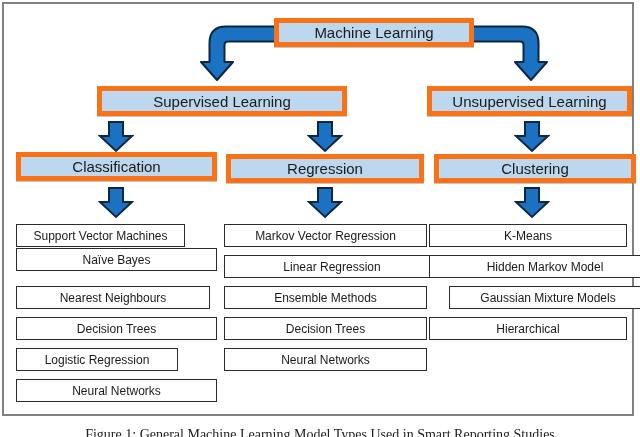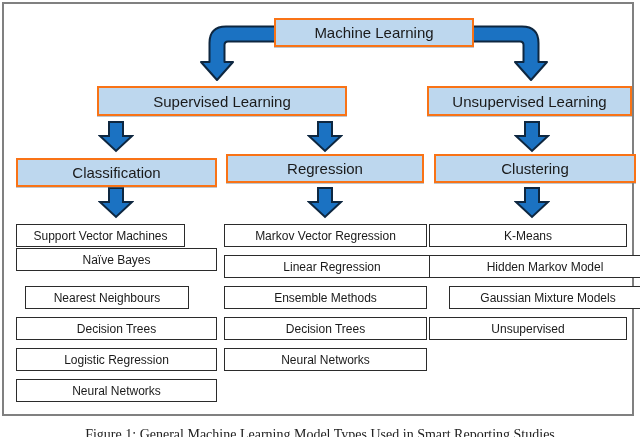--- a/index.html
+++ b/index.html
@@ -6,21 +6,21 @@
   .stage{
     position:relative;width:640px;height:437px;overflow:hidden;
     background:#ffffff;font-family:"Liberation Sans",sans-serif;
   }
   .frame{
     position:absolute;left:2px;top:2px;width:632px;height:414px;
     border:2px solid #808080;box-sizing:border-box;background:#ffffff;
   }
   .hbox{
     position:absolute;height:29px;box-sizing:border-box;
-    background:#BDD7EE;border:2px solid #f97316;
+    background:#BDD7EE;border:5px solid #f97316;
     display:flex;align-items:center;justify-content:center;
     font-size:15px;color:#1a1a1a;z-index:3;
     box-shadow:0 1px 0 rgba(120,130,140,.45);
   }
   .lbox{
     position:absolute;height:23px;box-sizing:border-box;
     background:#ffffff;border:1.5px solid #2b2b2b;
     display:flex;align-items:center;justify-content:center;
     font-size:12px;color:#1a1a1a;
   }
@@ -53,48 +53,48 @@
     <svg class="arrow-svg" style="left:94px;top:117px" width="36" height="32" viewBox="0 0 36 32">
       <polygon points="11,1 25,1 25,15 34,15 18,30 2,15 11,15" fill="#1B72C2" stroke="#0E2740" stroke-width="2"></polygon>
     </svg>
     <svg class="arrow-svg" style="left:303px;top:117px" width="36" height="32" viewBox="0 0 36 32">
       <polygon points="11,1 25,1 25,15 34,15 18,30 2,15 11,15" fill="#1B72C2" stroke="#0E2740" stroke-width="2"></polygon>
     </svg>
     <svg class="arrow-svg" style="left:510px;top:117px" width="36" height="32" viewBox="0 0 36 32">
       <polygon points="11,1 25,1 25,15 34,15 18,30 2,15 11,15" fill="#1B72C2" stroke="#0E2740" stroke-width="2"></polygon>
     </svg>
 
-    <div class="hbox" style="left:12px;top:154px;width:201px">Classification</div>
+    <div class="hbox" style="left:12px;top:148px;width:201px">Classification</div>
     <div class="hbox" style="left:222px;top:150px;width:198px">Regression</div>
     <div class="hbox" style="left:430px;top:150px;width:202px">Clustering</div>
 
     <svg class="arrow-svg" style="left:94px;top:183px" width="36" height="32" viewBox="0 0 36 32">
       <polygon points="11,1 25,1 25,15 34,15 18,30 2,15 11,15" fill="#1B72C2" stroke="#0E2740" stroke-width="2"></polygon>
     </svg>
     <svg class="arrow-svg" style="left:303px;top:183px" width="36" height="32" viewBox="0 0 36 32">
       <polygon points="11,1 25,1 25,15 34,15 18,30 2,15 11,15" fill="#1B72C2" stroke="#0E2740" stroke-width="2"></polygon>
     </svg>
     <svg class="arrow-svg" style="left:510px;top:183px" width="36" height="32" viewBox="0 0 36 32">
       <polygon points="11,1 25,1 25,15 34,15 18,30 2,15 11,15" fill="#1B72C2" stroke="#0E2740" stroke-width="2"></polygon>
     </svg>
 
     <div class="lbox" style="left:12px;top:220px;width:169px">Support Vector Machines</div>
     <div class="lbox" style="left:12px;top:244px;width:201px">Naïve Bayes</div>
-    <div class="lbox" style="left:21px;top:282px;width:164px">Nearest Neighbours</div>
+    <div class="lbox" style="left:12px;top:282px;width:194px">Nearest Neighbours</div>
     <div class="lbox" style="left:12px;top:313px;width:201px">Decision Trees</div>
-    <div class="lbox" style="left:12px;top:344px;width:201px">Logistic Regression</div>
+    <div class="lbox" style="left:12px;top:344px;width:162px">Logistic Regression</div>
     <div class="lbox" style="left:12px;top:375px;width:201px">Neural Networks</div>
 
     <div class="lbox" style="left:220px;top:220px;width:203px">Markov Vector Regression</div>
     <div class="lbox" style="left:220px;top:251px;width:216px">Linear Regression</div>
     <div class="lbox" style="left:220px;top:282px;width:203px">Ensemble Methods</div>
     <div class="lbox" style="left:220px;top:313px;width:203px">Decision Trees</div>
     <div class="lbox" style="left:220px;top:344px;width:203px">Neural Networks</div>
 
     <div class="lbox" style="left:425px;top:220px;width:198px">K-Means</div>
     <div class="lbox" style="left:425px;top:251px;width:232px">Hidden Markov Model</div>
     <div class="lbox" style="left:445px;top:282px;width:198px">Gaussian Mixture Models</div>
-    <div class="lbox" style="left:425px;top:313px;width:198px">Unsupervised</div>
+    <div class="lbox" style="left:425px;top:313px;width:198px">Hierarchical</div>
 
   </div>
 
   <div class="caption">Figure 1: General Machine Learning Model Types Used in Smart Reporting Studies</div>
 </div>
 
 </body></html>

